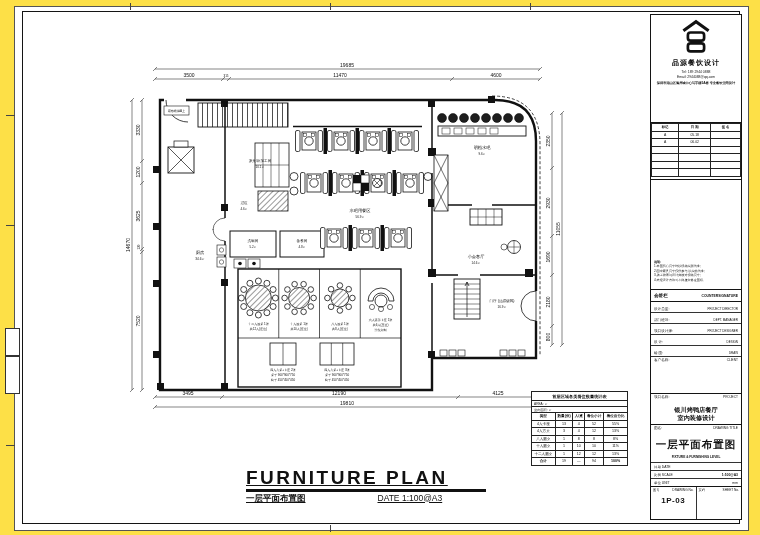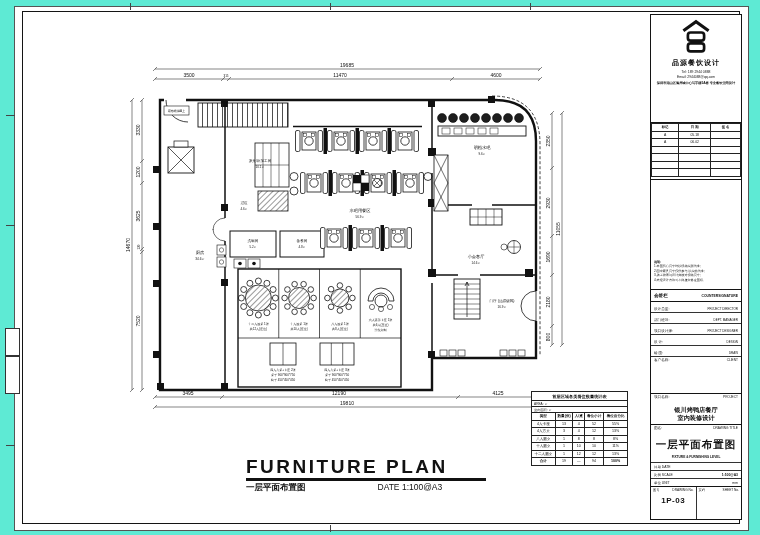--- a/index.html
+++ b/index.html
@@ -1,16 +1,16 @@
 <!DOCTYPE html>
 <html><head>
 <meta charset="utf-8">
 <style>
   html,body{margin:0;padding:0;background:#f3f3f2;font-family:"Liberation Sans",sans-serif;color:#111;}
-  #stage{position:relative;width:760px;height:535px;background:#5eead4;overflow:hidden;}
+  #stage{position:relative;width:760px;height:535px;background:#fde047;overflow:hidden;}
   .abs{position:absolute;}
   .sheet-outer{left:14px;top:6px;width:733px;height:523px;border:1px solid #555;background:#fff;}
   .frame{left:22px;top:11px;width:716px;height:511px;border:1.6px solid #141414;}
   .tick-h{width:9px;height:1px;background:#444;left:6px;}
   .tick-v{width:1px;height:7px;background:#444;top:3px;}
   .stampbox{left:5px;width:13px;border:1px solid #333;background:#fff;}
   svg text{font-family:"Liberation Sans",sans-serif;fill:#111;}
   .t3{font-size:3px;} .t32{font-size:3.2px;} .t36{font-size:3.6px;} .t4{font-size:4.2px;} .t5{font-size:5px;}
   .mid{text-anchor:middle;}
   
@@ -33,21 +33,21 @@
   .bigrow{display:flex;justify-content:space-between;align-items:flex-start;padding:1px 3px;}
   .pname{text-align:center;font-weight:bold;font-size:6.2px;line-height:1.3;padding-top:2px;height:18px;}
   .dtitle{text-align:center;font-weight:bold;font-size:10.5px;letter-spacing:1px;padding-top:3px;height:17px;}
   .dtitle-en{text-align:center;font-size:3.2px;font-weight:bold;height:7px;}
   .meta-row{height:7px;display:flex;justify-content:space-between;align-items:center;padding:0 3px;border-top:0.5px solid #333;font-size:3.4px;}
   .tb-bottom{height:32px;display:flex;border-top:1px solid #141414;}
   .tb-bottom .cell{flex:1;padding:1px 2px;box-sizing:border-box;font-size:3.2px;}
   .tb-bottom .cell+.cell{border-left:0.5px solid #333;}
   .dno{font-size:8px;font-weight:bold;text-align:center;margin-top:4px;letter-spacing:0.5px;}
   
-  .ftitle{left:246px;top:456px;width:240px;}
+  .ftitle{left:246px;top:467px;width:240px;text-decoration:underline;}
   .ftitle .big{font-size:19px;font-weight:bold;letter-spacing:2.5px;}
   .ftitle .bar{height:2.6px;background:#111;margin-top:0px;}
   .ftitle .row{display:flex;margin-top:1px;font-size:8.5px;}
   .ftitle .cnsub{font-weight:bold;}
   .ftitle .scale{margin-left:72px;}
   
   .stats{left:531px;top:391px;width:97px;background:#fff;}
   .stats table{border-collapse:collapse;width:100%;font-size:3.6px;}
   .stats td,.stats th{border:0.5px solid #222;padding:0;text-align:center;height:6.5px;}
   .stats .ttl{font-weight:bold;font-size:4.2px;height:8px;}

